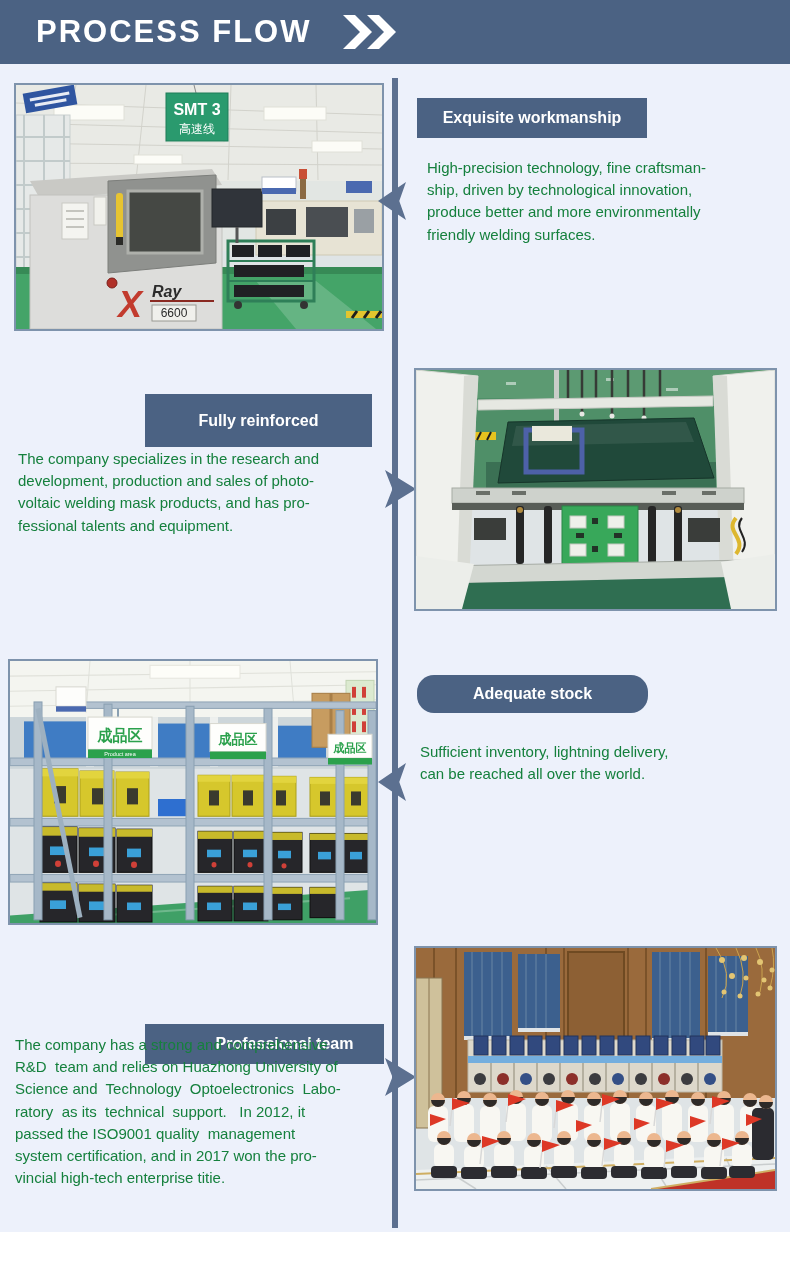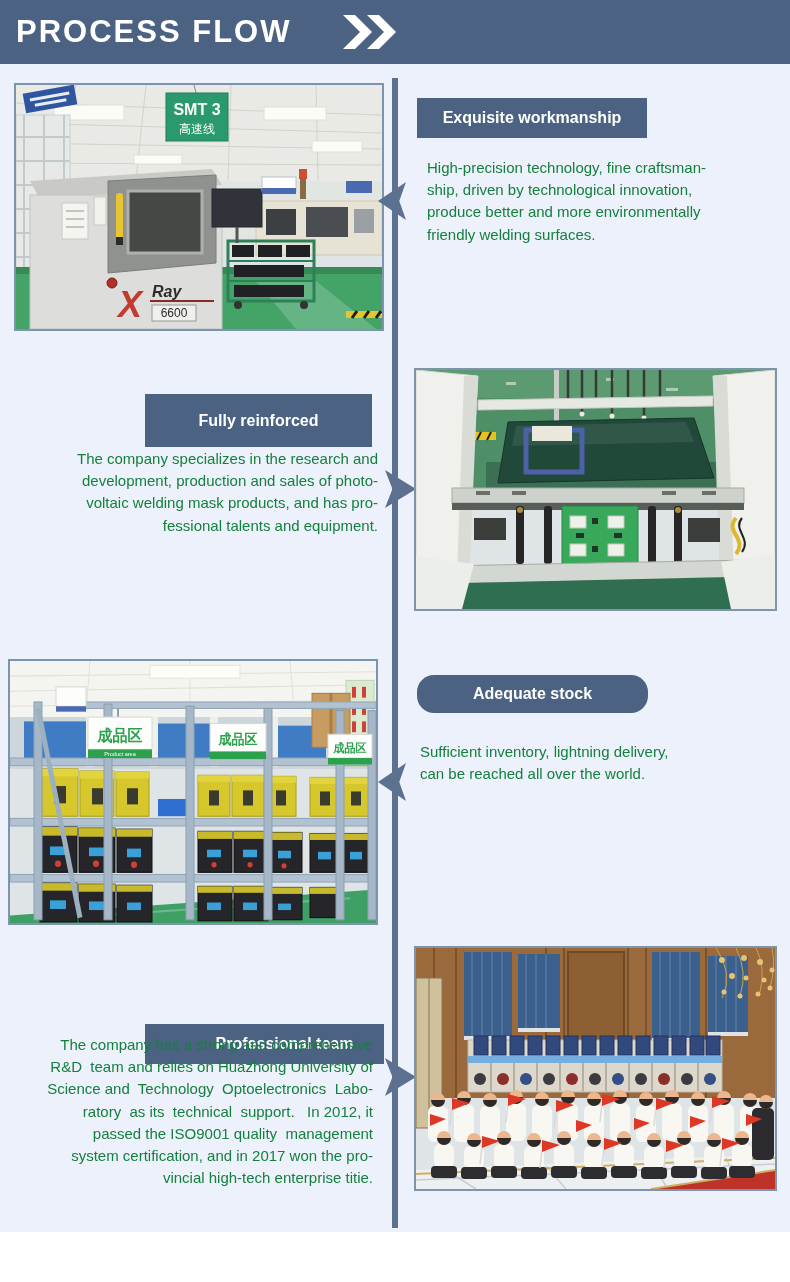--- a/index.html
+++ b/index.html
@@ -7,40 +7,40 @@
     position:relative;width:790px;height:1282px;margin:0 auto;
     background:#edf1fb;overflow:hidden;
     font-family:"Liberation Sans", sans-serif;color:#3a3a3a;
   }
   
   .header{
     position:absolute;left:0;top:0;width:790px;height:64px;
     background:#4b6283;display:flex;align-items:center;
   }
   .header-title{
-    margin-left:16px;color:#ffffff;font-size:31px;font-weight:bold;
+    margin-left:36px;color:#ffffff;font-size:31px;font-weight:bold;
     letter-spacing:2px;white-space:nowrap;
   }
   .header-chevrons{position:absolute;left:343px;top:15px;width:54px;height:34px;}
   
   .vline{position:absolute;left:392px;top:78px;width:6px;height:1150px;background:#5c7090;}
   .arrow{position:absolute;background:#5c7090;}
   .arrow.left{clip-path:polygon(100% 0, 0 50%, 100% 100%, 76% 50%);}
   .arrow.right{clip-path:polygon(0 0, 100% 50%, 0 100%, 24% 50%);}
   
   .title-box{
     position:absolute;background:#4b6283;color:#ffffff;
     display:flex;align-items:center;justify-content:center;
     font-size:16px;font-weight:bold;white-space:nowrap;
   }
   .body-text{
     position:absolute;font-size:15px;line-height:22.2px;
     white-space:pre-wrap;color:#15803d;
   }
-  .body-text.right{text-align:right;}
+  .body-text.right{}
   .photo{
     position:absolute;border:2px solid #7e93ac;background:#dfe4e6;
     box-sizing:border-box;
   }
   .photo svg{display:block;width:100%;height:100%;}
   .footer-strip{position:absolute;left:0;top:1232px;width:790px;height:50px;background:#ffffff;}
   svg text{font-family:"Liberation Sans", sans-serif;}
 </style>
 </head>
 <body>

